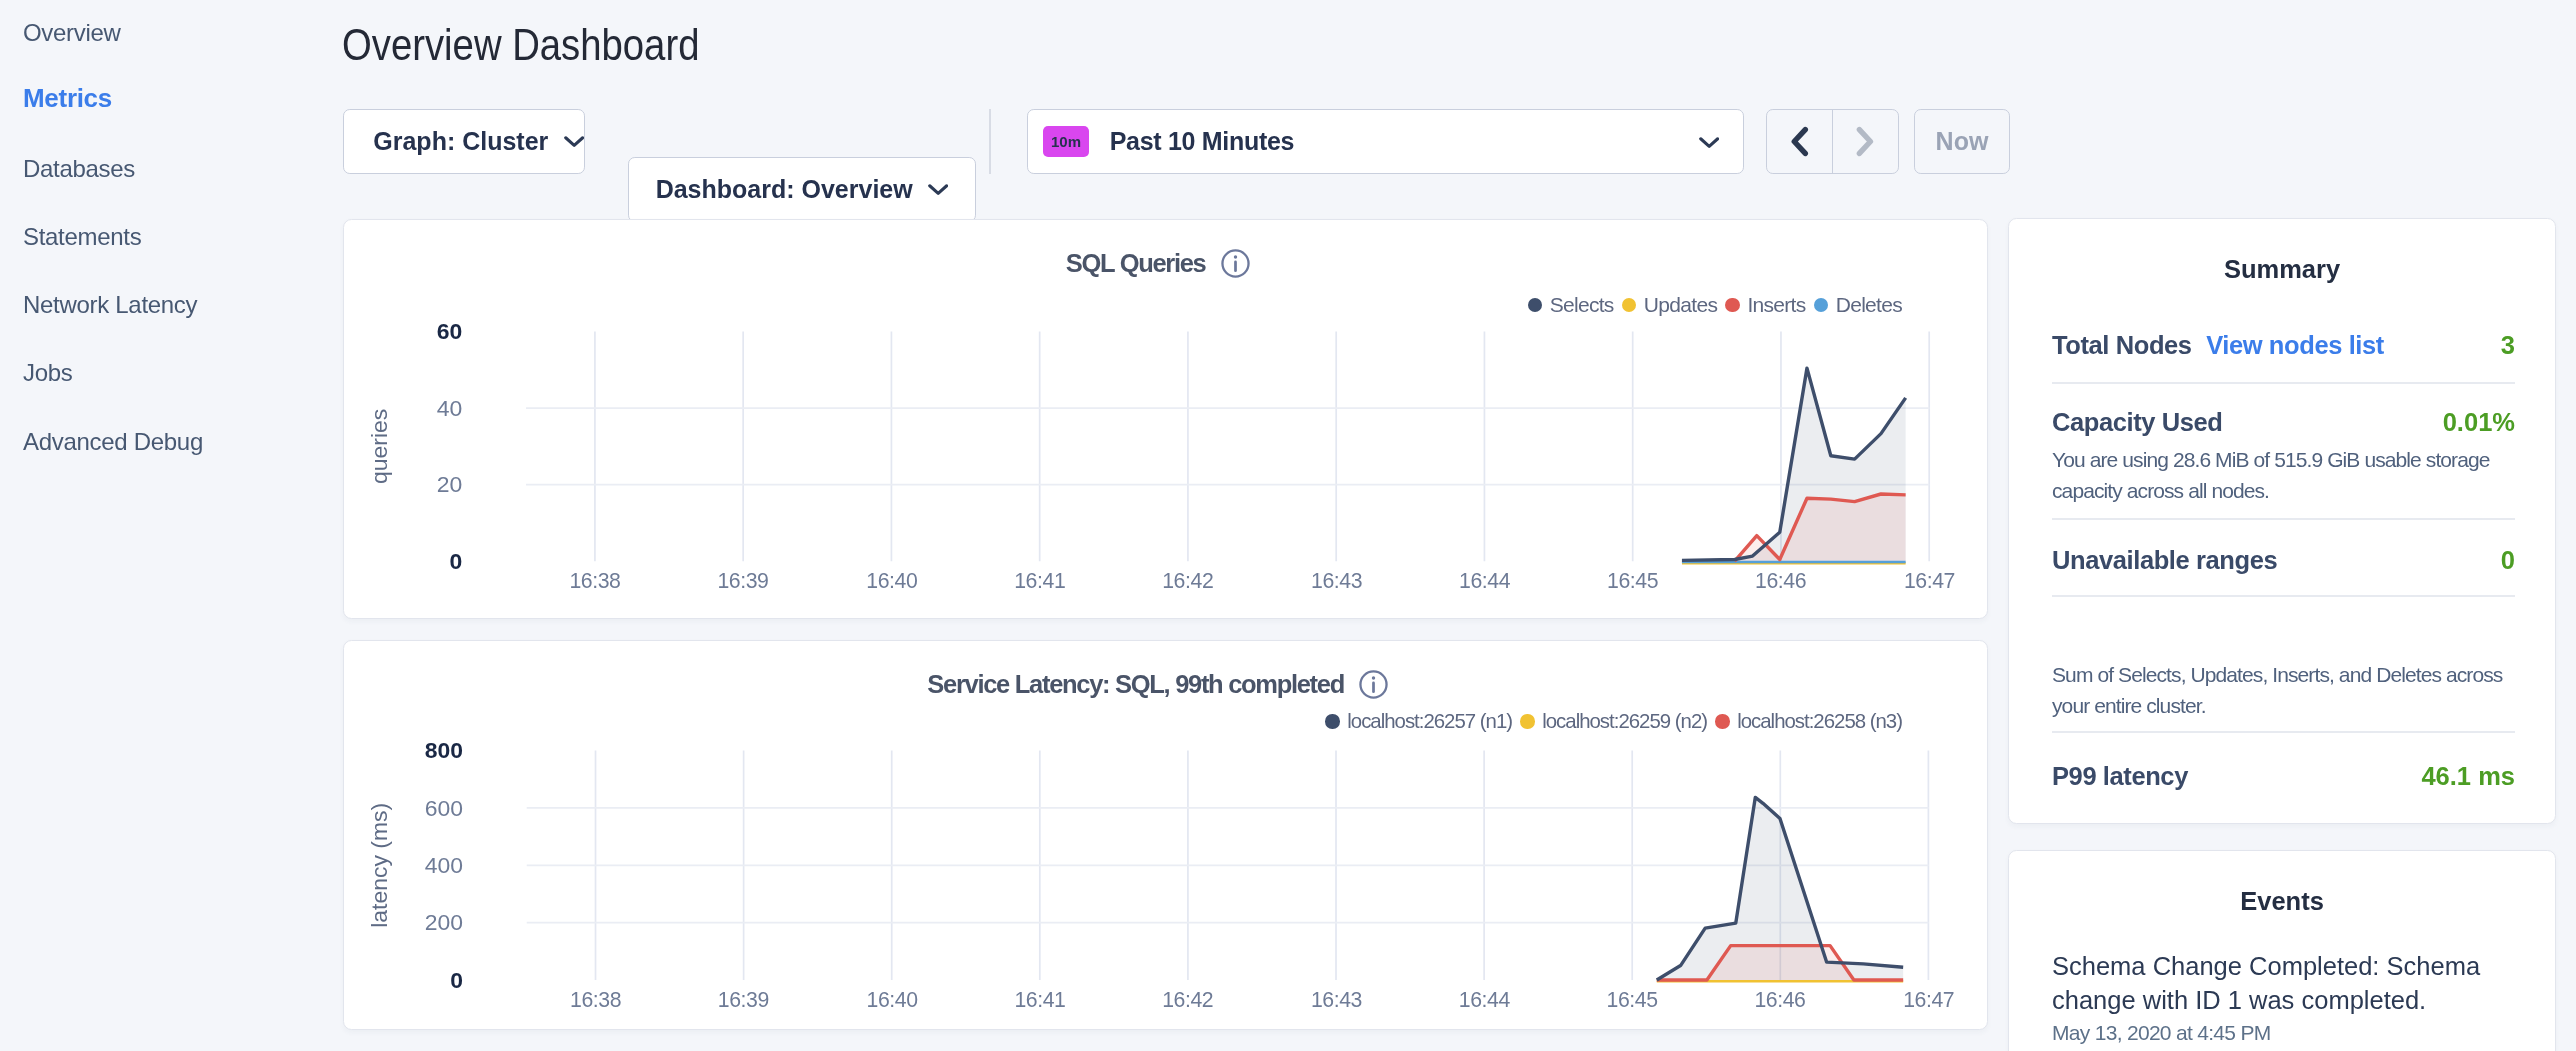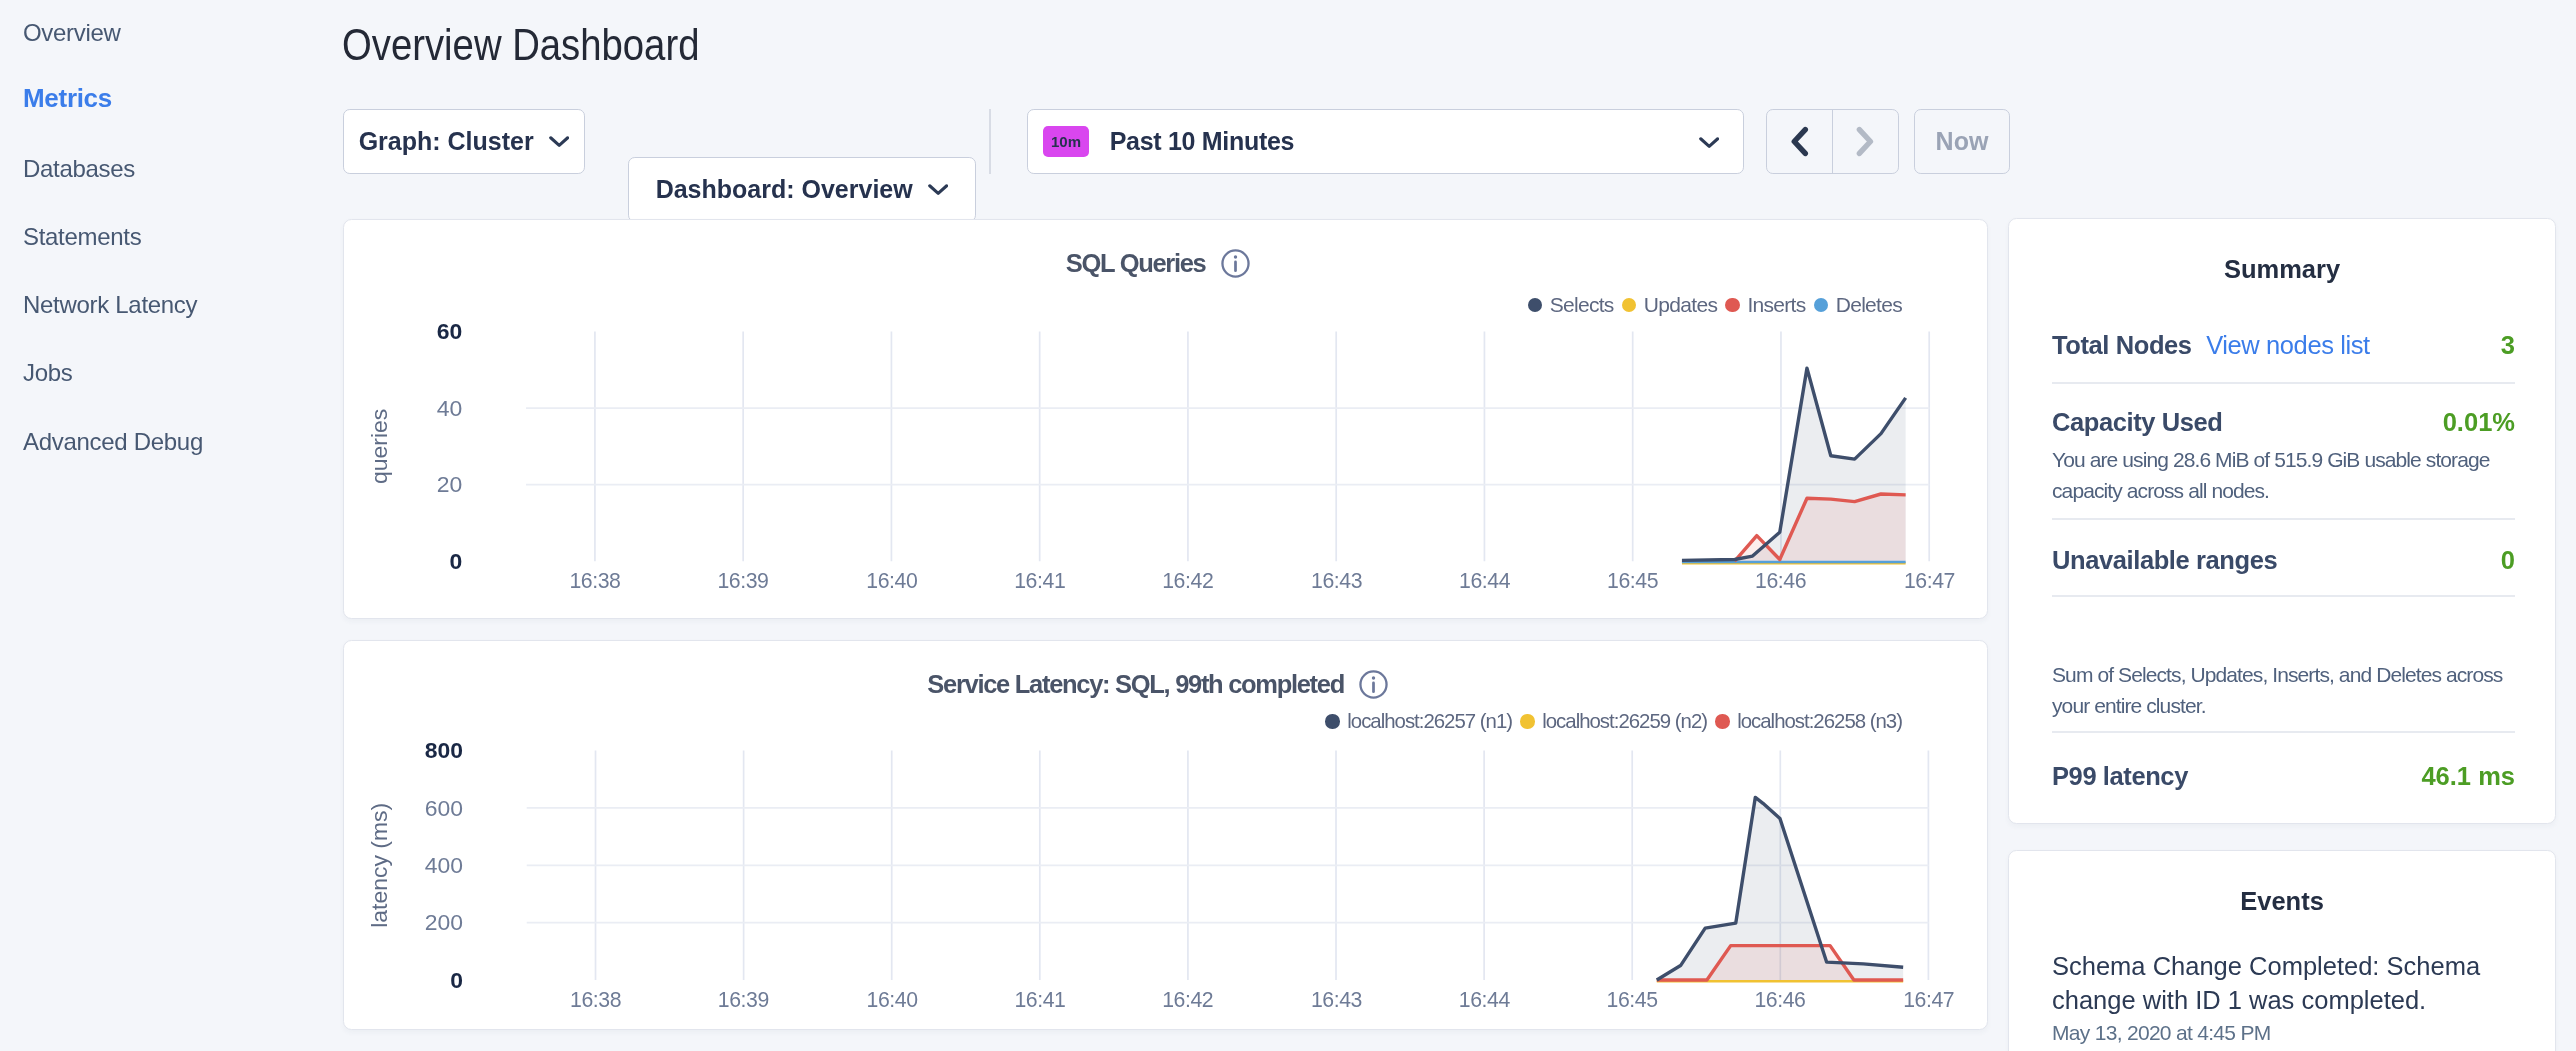--- a/index.html
+++ b/index.html
@@ -68,21 +68,21 @@
   display: flex; align-items: center; gap: 8px;
   font-size: 21px; color: #5d6780; letter-spacing: -0.7px;
 }
 .legend .li { display: flex; align-items: center; gap: 7.7px; }
 .legend.l2 { font-size: 20.4px; letter-spacing: -1px; }
 .dot { width: 14.5px; height: 14.5px; border-radius: 50%; }
 .card-title { position: absolute; left: 0; right: 0; text-align: center; font-size: 25.5px; font-weight: 700; color: #242e42; }
 .srow { position: absolute; left: 43px; width: 463px; display: flex; justify-content: space-between; align-items: baseline; }
 .slabel { font-size: 25.5px; font-weight: 700; color: #3a4a68; letter-spacing: -0.4px; }
 .svalue { font-size: 25.5px; font-weight: 700; color: #4c9d24; }
-.slink { font-size: 25.5px; font-weight: 400; color: #3b7dea; letter-spacing: -0.4px; }
+.slink { font-size: 25.5px; font-weight: 700; color: #3b7dea; letter-spacing: -0.4px; }
 .ssub { position: absolute; left: 43px; width: 510px; font-size: 21px; color: #50617d; line-height: 31px; letter-spacing: -0.9px; white-space: nowrap; }
 .sdiv { position: absolute; left: 43px; width: 463px; height: 1.7px; background: #e7eaf0; }
 svg text { font-family: "Liberation Sans", sans-serif; }
 .xlab { font-size: 25px; fill: #6e7b96; letter-spacing: -0.5px; }
 .ylab { font-size: 27px; fill: #6e7b96; }
 .ylab-b { font-size: 27px; font-weight: bold; fill: #1a2845; }
 .axis-title { font-size: 27px; fill: #5e6b85; }
 </style>
 </head>
 <body>
@@ -90,21 +90,21 @@
 <div class="nav-item" style="top:16px;">Overview</div>
 <div class="nav-item nav-active" style="top:81px;">Metrics</div>
 <div class="nav-item" style="top:152px;">Databases</div>
 <div class="nav-item" style="top:220px;">Statements</div>
 <div class="nav-item" style="top:288px;">Network Latency</div>
 <div class="nav-item" style="top:356px;">Jobs</div>
 <div class="nav-item" style="top:425px;">Advanced Debug</div>
 
 <h1 class="title">Overview Dashboard</h1>
 
-<div class="btn" style="left:343px;width:242px;">Graph: Cluster
+<div class="btn" style="left:343px;width:242px;justify-content:flex-end;">Graph: Cluster
   <svg class="chev" width="20.4" height="12" viewBox="0 0 24 14">
       <polyline points="2,2 12,11 22,2" fill="none" stroke="#2c3a55" stroke-width="3.6" stroke-linecap="round" stroke-linejoin="round"></polyline>
     </svg>
 </div>
 <div class="btn" style="left:628px;width:348px;margin-top:48px;">Dashboard: Overview
   <svg class="chev" width="20.4" height="12" viewBox="0 0 24 14">
       <polyline points="2,2 12,11 22,2" fill="none" stroke="#2c3a55" stroke-width="3.6" stroke-linecap="round" stroke-linejoin="round"></polyline>
     </svg>
 </div>
 <div class="sep"></div>

